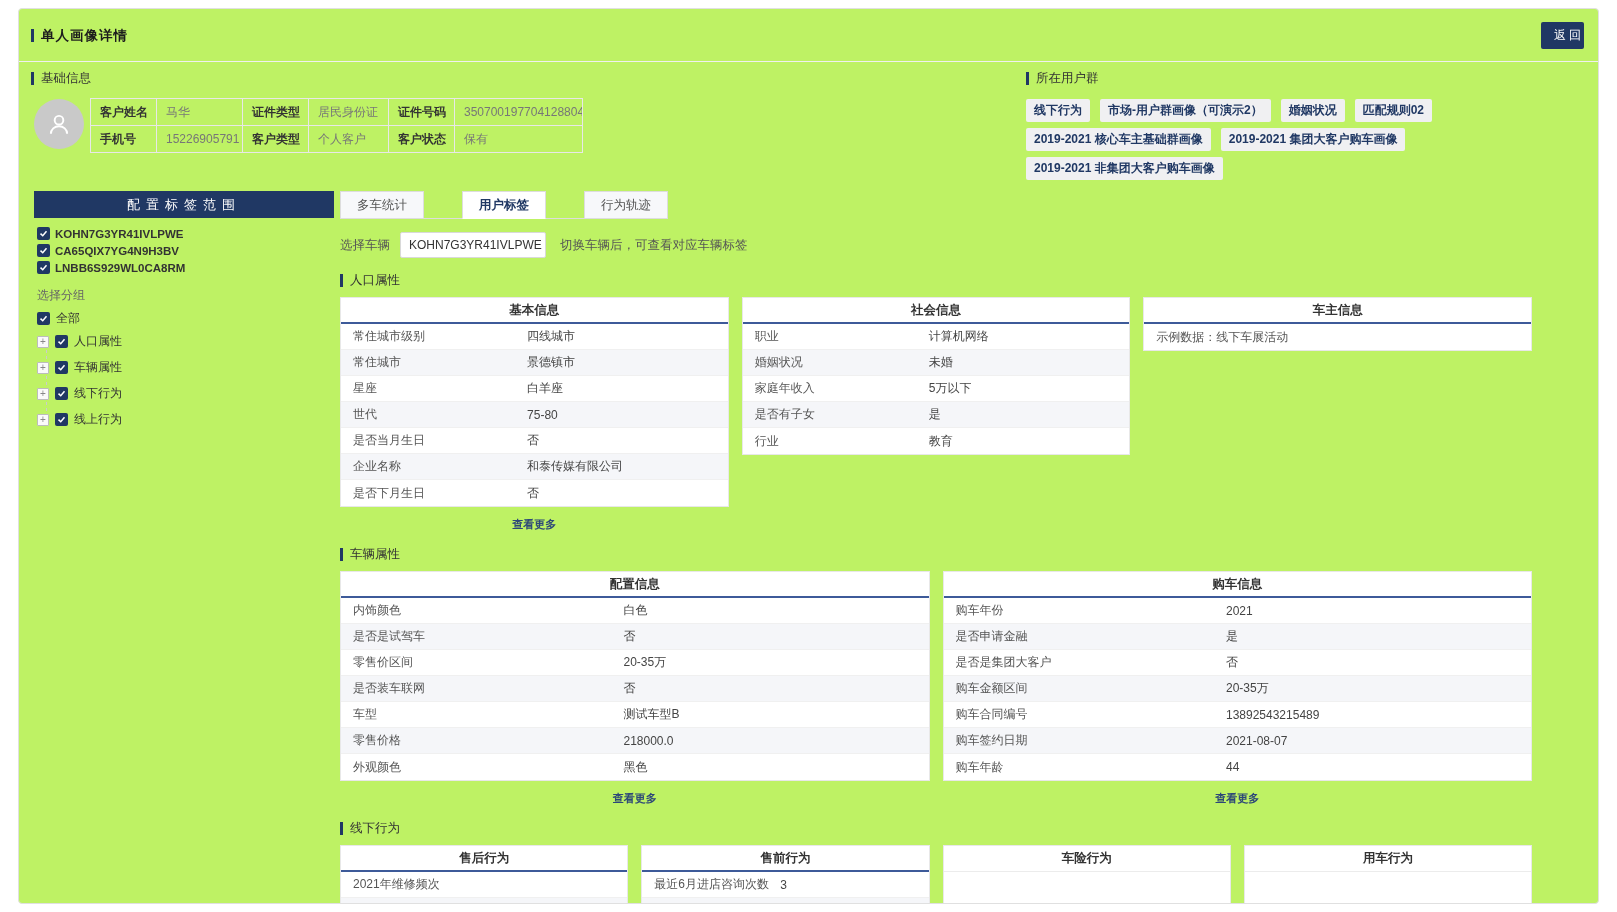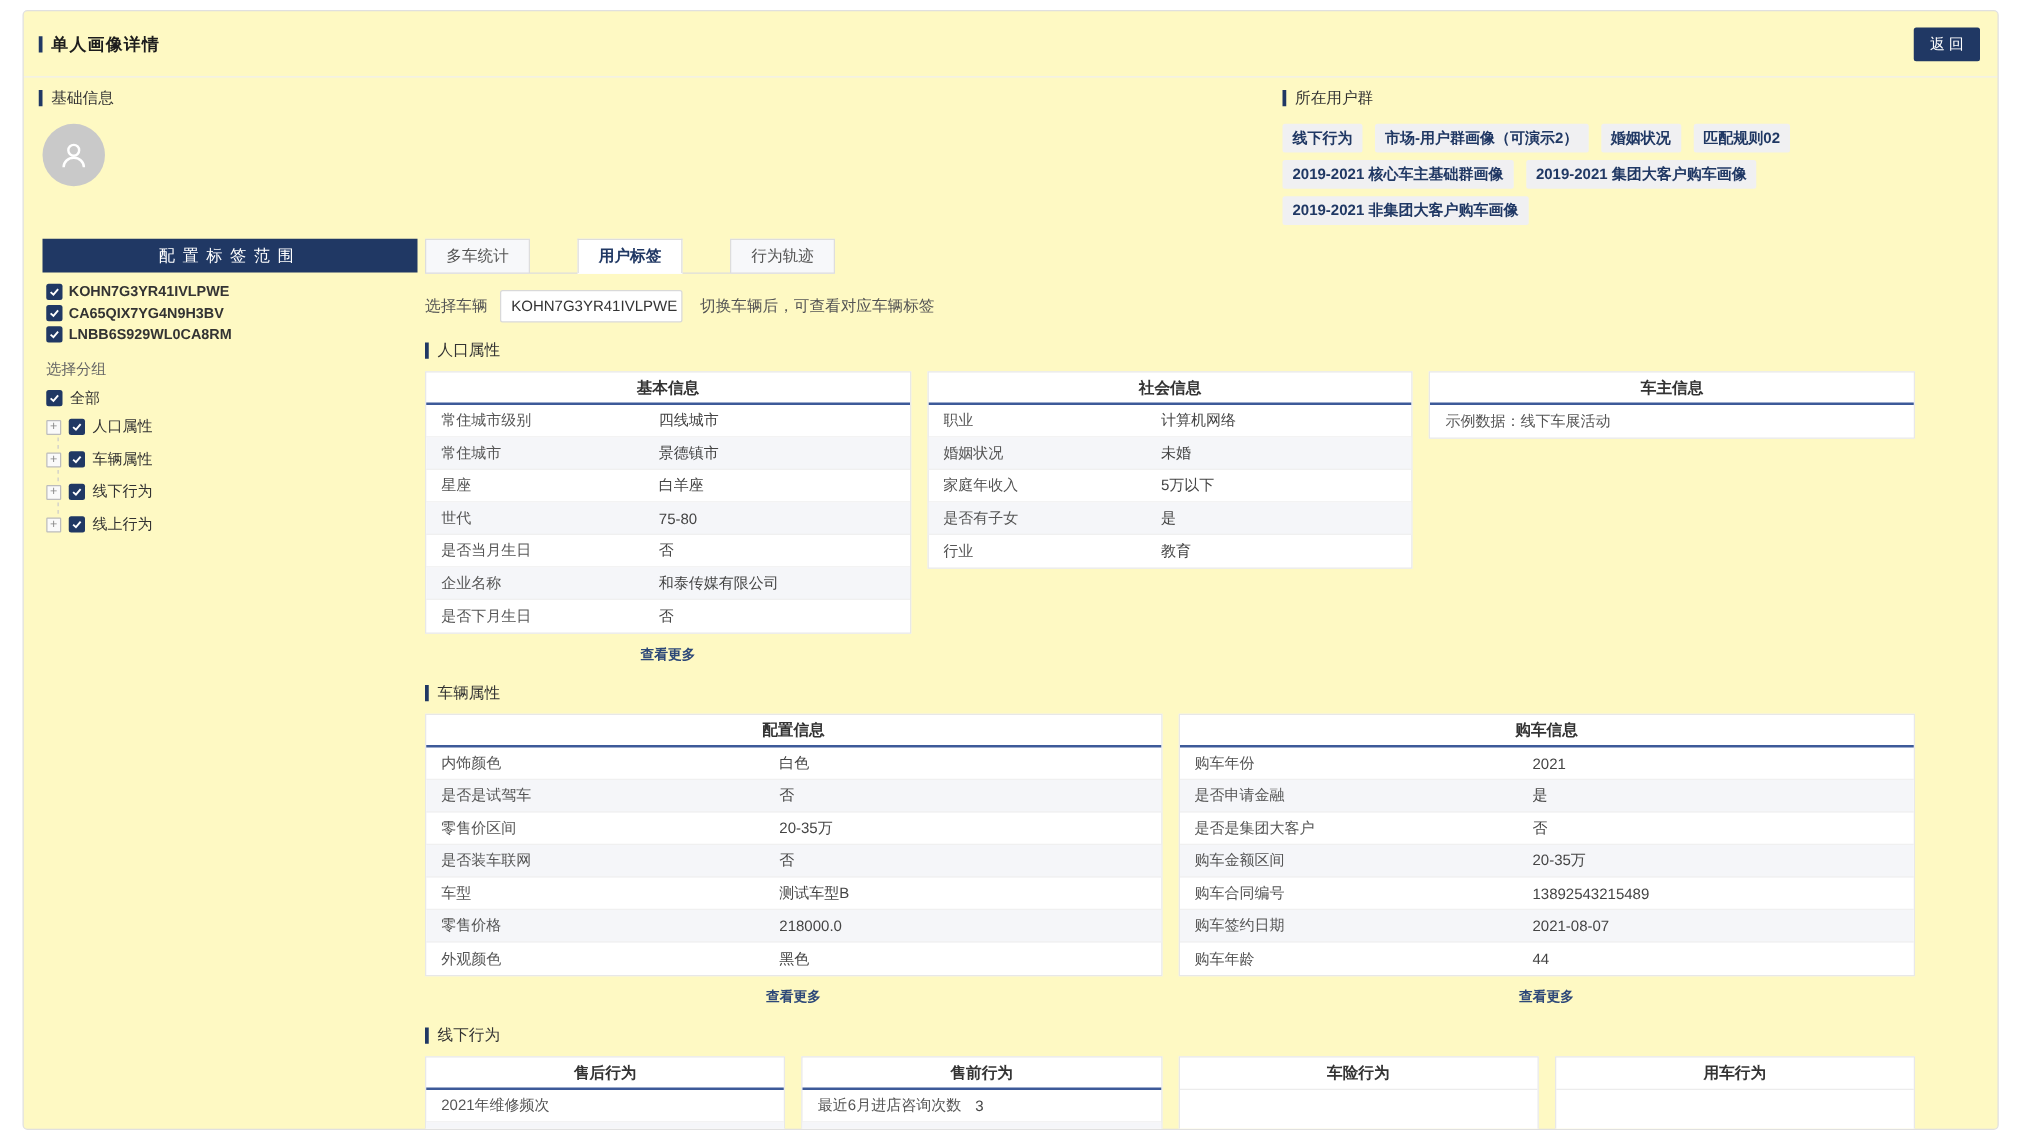--- a/index.html
+++ b/index.html
@@ -1,28 +1,28 @@
 <!DOCTYPE html>
 <html><head>
 <meta charset="utf-8">
 <style>
   * { box-sizing: border-box; }
   html,body { margin:0; padding:0; width:1617px; height:912px; background:#fff;
     font-family:"Liberation Sans", sans-serif; overflow:hidden; }
   .card { position:absolute; left:18px; top:8px; width:1581px; height:896px;
-    background:#fef9c3; border:1px solid #e0e0e0; border-radius:4px; overflow:hidden; }
+    background:#bef264; border:1px solid #e0e0e0; border-radius:4px; overflow:hidden; }
 
   
   .hdr { display:flex; align-items:center; justify-content:space-between;
     padding:13px 14px 12px 12px; border-bottom:1px solid #f0f0f0; }
   .bar-label { display:flex; align-items:center; gap:7px; }
   .vbar { width:3px; height:13px; background:#203864; }
   .page-title { font-size:13.5px; font-weight:bold; color:#1c1c1c; letter-spacing:1px; }
   .btn-back { background:#203864; color:#fff; border:none; font-size:12px;
-    padding:5px 10px 5px 13px; border-radius:2px; letter-spacing:3px; cursor:pointer;
+    padding:5px 0 5px 13px; border-radius:2px; letter-spacing:3px; cursor:pointer;
     font-family:inherit; }
 
   
   .top { display:flex; padding:8px 18px 9px 12px; }
   .top-left { width:977px; }
   .sec-label { display:flex; align-items:center; gap:7px; font-size:12.5px; color:#333; }
   .cust-wrap { display:flex; margin-top:11px; margin-left:3px; align-items:flex-start; }
   .avatar { width:50px; height:50px; border-radius:50%; background:#c9c9c9;
     display:flex; align-items:center; justify-content:center; margin-right:6px; margin-top:1px; }
   .info-grid { display:grid; grid-template-columns:66px 86px 66px 80px 66px 128px;
@@ -110,20 +110,34 @@
         <span class="vbar"></span>
         <span>基础信息</span>
       </div>
       <div class="cust-wrap">
         <div class="avatar">
           <svg width="26" height="26" viewBox="0 0 24 24">
             <circle cx="12" cy="8.5" r="4" fill="none" stroke="#fff" stroke-width="1.8"></circle>
             <path d="M4.5 21 a7.5 7 0 0 1 15 0" fill="none" stroke="#fff" stroke-width="1.8"></path>
           </svg>
         </div>
+        <div class="info-grid" id="info-grid">
+            <div class="cell lab">客户姓名</div>
+            <div class="cell val">马华</div>
+            <div class="cell lab">证件类型</div>
+            <div class="cell val">居民身份证</div>
+            <div class="cell lab">证件号码</div>
+            <div class="cell val">350700197704128804</div>
+            <div class="cell lab">手机号</div>
+            <div class="cell val">15226905791</div>
+            <div class="cell lab">客户类型</div>
+            <div class="cell val">个人客户</div>
+            <div class="cell lab">客户状态</div>
+            <div class="cell val">保有</div>
+          </div>
       </div>
     </div>
     <div class="top-right">
       <div class="sec-label">
         <span class="vbar"></span>
         <span>所在用户群</span>
       </div>
       <div class="tags" id="user-group-tags">
           <span class="tag">线下行为</span>
           <span class="tag">市场-用户群画像（可演示2）</span>

